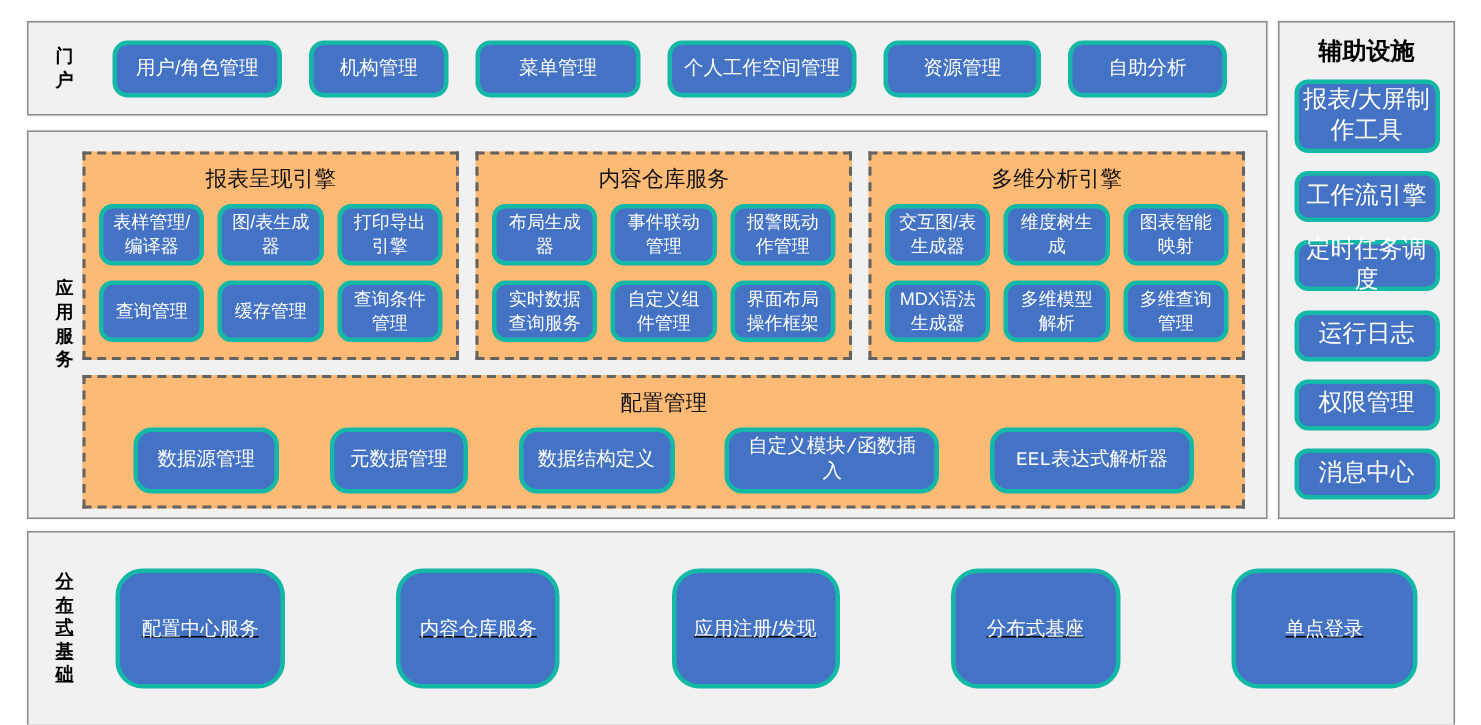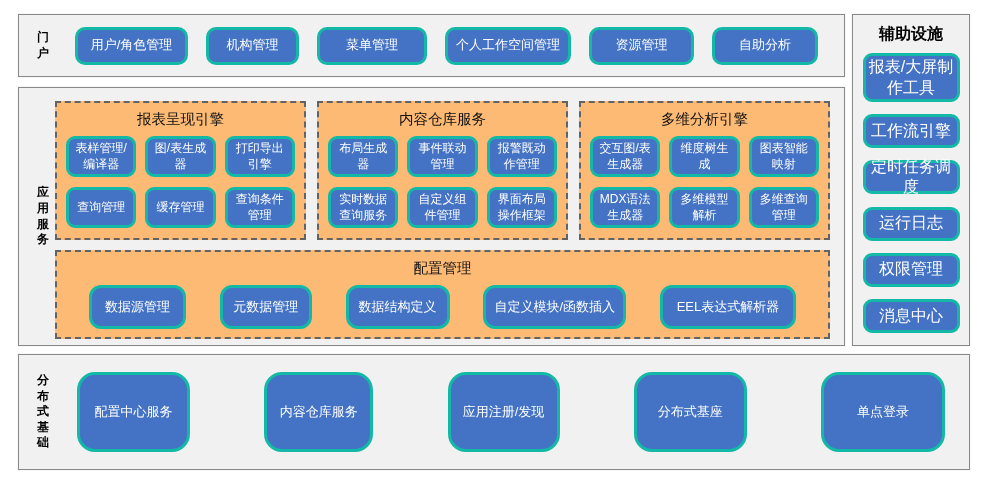--- a/index.html
+++ b/index.html
@@ -15,21 +15,21 @@
   .section {
     position: absolute;
     background: #f1f1f1;
     border: 1px solid #898989;
     box-sizing: border-box;
     box-shadow: 0 0 0 1px rgba(0,0,0,0.03);
   }
   .sec-portal { left: 18px; top: 14px; width: 827px; height: 63px; display: flex; align-items: center; }
   .sec-app    { left: 18px; top: 87px; width: 827px; height: 259px; display: flex; }
   .sec-aux    { left: 852px; top: 14px; width: 118px; height: 332px; display: flex; flex-direction: column; align-items: center; padding: 7px 0 12px; }
-  .sec-dist   { left: 18px; top: 354px; width: 952px; height: 116px; display: flex; align-items: center; }
+  .sec-dist   { left: 18px; top: 354px; width: 952px; height: 130px; display: flex; align-items: center; text-decoration: underline; }
 
   .vlabel {
     font-weight: bold; font-size: 12px; color: #000;
     width: 17px; word-break: break-all; line-height: 1.3;
     margin-left: 13px; flex: none; text-align: right;
   }
 
   .btn {
     background: #4472c4;
     border: 3px solid #14b8a6;
@@ -52,21 +52,21 @@
     background: #fdba74;
     border: 2px dashed #636363;
     box-sizing: border-box;
     display: flex; flex-direction: column;
   }
   .engine-panel { flex: 1; padding: 3px 9px 10px; }
   .panel-title { text-align: center; font-size: 14.5px; color: #111; padding: 4px 0 7px; flex: none; }
   .engine-grid { display: grid; grid-template-columns: repeat(3, 1fr); gap: 10px 9px; flex: 1; }
   .engine-btn { border-radius: 9px; font-size: 12px; padding: 2px 3px; }
 
-  .config-panel { height: 89px; flex: none; padding: 3px 10px 10px; }
+  .config-panel { height: 89px; flex: none; padding: 3px 10px 10px; font-family: Liberation Mono, monospace; }
   .config-row { flex: 1; display: flex; justify-content: space-between; align-items: center; padding: 0 22px; }
   .config-btn { height: 44px; border-radius: 12px; font-size: 13px; padding: 0 8px; }
 
   
   .aux-title { font-weight: bold; font-size: 16px; color: #000; padding: 2px 0 4px; flex: none; }
   .aux-col { flex: 1; display: flex; flex-direction: column; justify-content: space-between; align-items: center; width: 100%; padding-top: 4px; box-sizing: border-box; }
   .aux-btn { width: 97px; height: 34px; border-radius: 9px; font-size: 16px; text-align: center; }
   .aux-btn.tall { height: 49px; }
 
   

